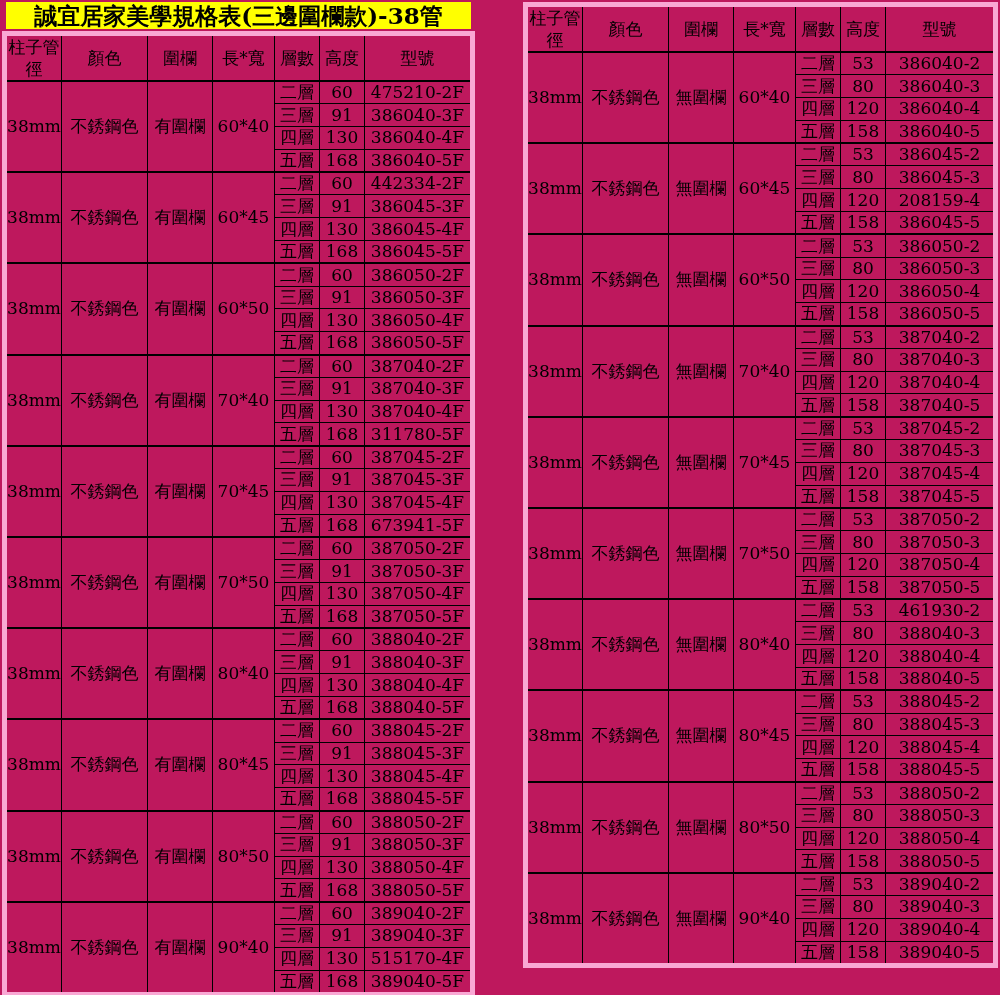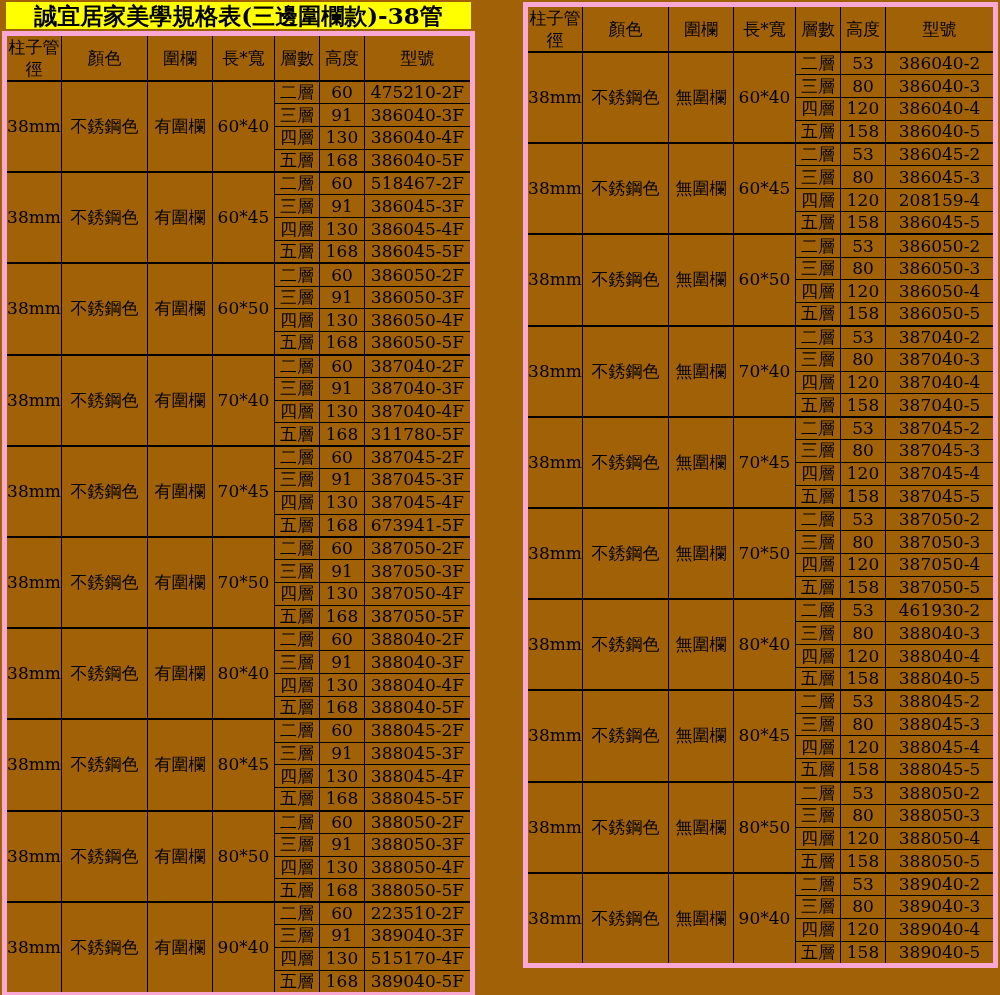--- a/index.html
+++ b/index.html
@@ -1,21 +1,21 @@
 <!DOCTYPE html>
 <html><head>
 <meta charset="utf-8">
 <style>
   html,body{margin:0;padding:0;background:#ffffff;}
   body{
     width:1000px;height:995px;
     font-family:"DejaVu Serif","Liberation Serif",serif;
     color:#000;
   }
-  .canvas{position:relative;width:1000px;height:995px;background:#a16207;overflow:hidden;}
+  .canvas{position:relative;width:1000px;height:995px;background:#be185d;overflow:hidden;}
   .table-block{position:absolute;top:2px;}
   .table-block.left{left:2px;width:473px;}
   .table-block.right{left:523px;width:475px;}
   .title{
     background:#ffff00;
     color:#000;
     font-weight:bold;
     font-size:23px;
     height:27px;
     line-height:27px;
@@ -106,21 +106,21 @@
             <td>168</td>
             <td>386040-5F</td>
           </tr>
           <tr class="group-start">
             <td rowspan="4">38mm</td>
             <td rowspan="4">不銹鋼色</td>
             <td rowspan="4">有圍欄</td>
             <td rowspan="4">60*45</td>
             <td>二層</td>
             <td>60</td>
-            <td>518467-2F</td>
+            <td>442334-2F</td>
           </tr>
           <tr>
             <td>三層</td>
             <td>91</td>
             <td>386045-3F</td>
           </tr>
           <tr>
             <td>四層</td>
             <td>130</td>
             <td>386045-4F</td>
@@ -298,21 +298,21 @@
             <td>168</td>
             <td>388050-5F</td>
           </tr>
           <tr class="group-start">
             <td rowspan="4">38mm</td>
             <td rowspan="4">不銹鋼色</td>
             <td rowspan="4">有圍欄</td>
             <td rowspan="4">90*40</td>
             <td>二層</td>
             <td>60</td>
-            <td>223510-2F</td>
+            <td>389040-2F</td>
           </tr>
           <tr>
             <td>三層</td>
             <td>91</td>
             <td>389040-3F</td>
           </tr>
           <tr>
             <td>四層</td>
             <td>130</td>
             <td>515170-4F</td>

